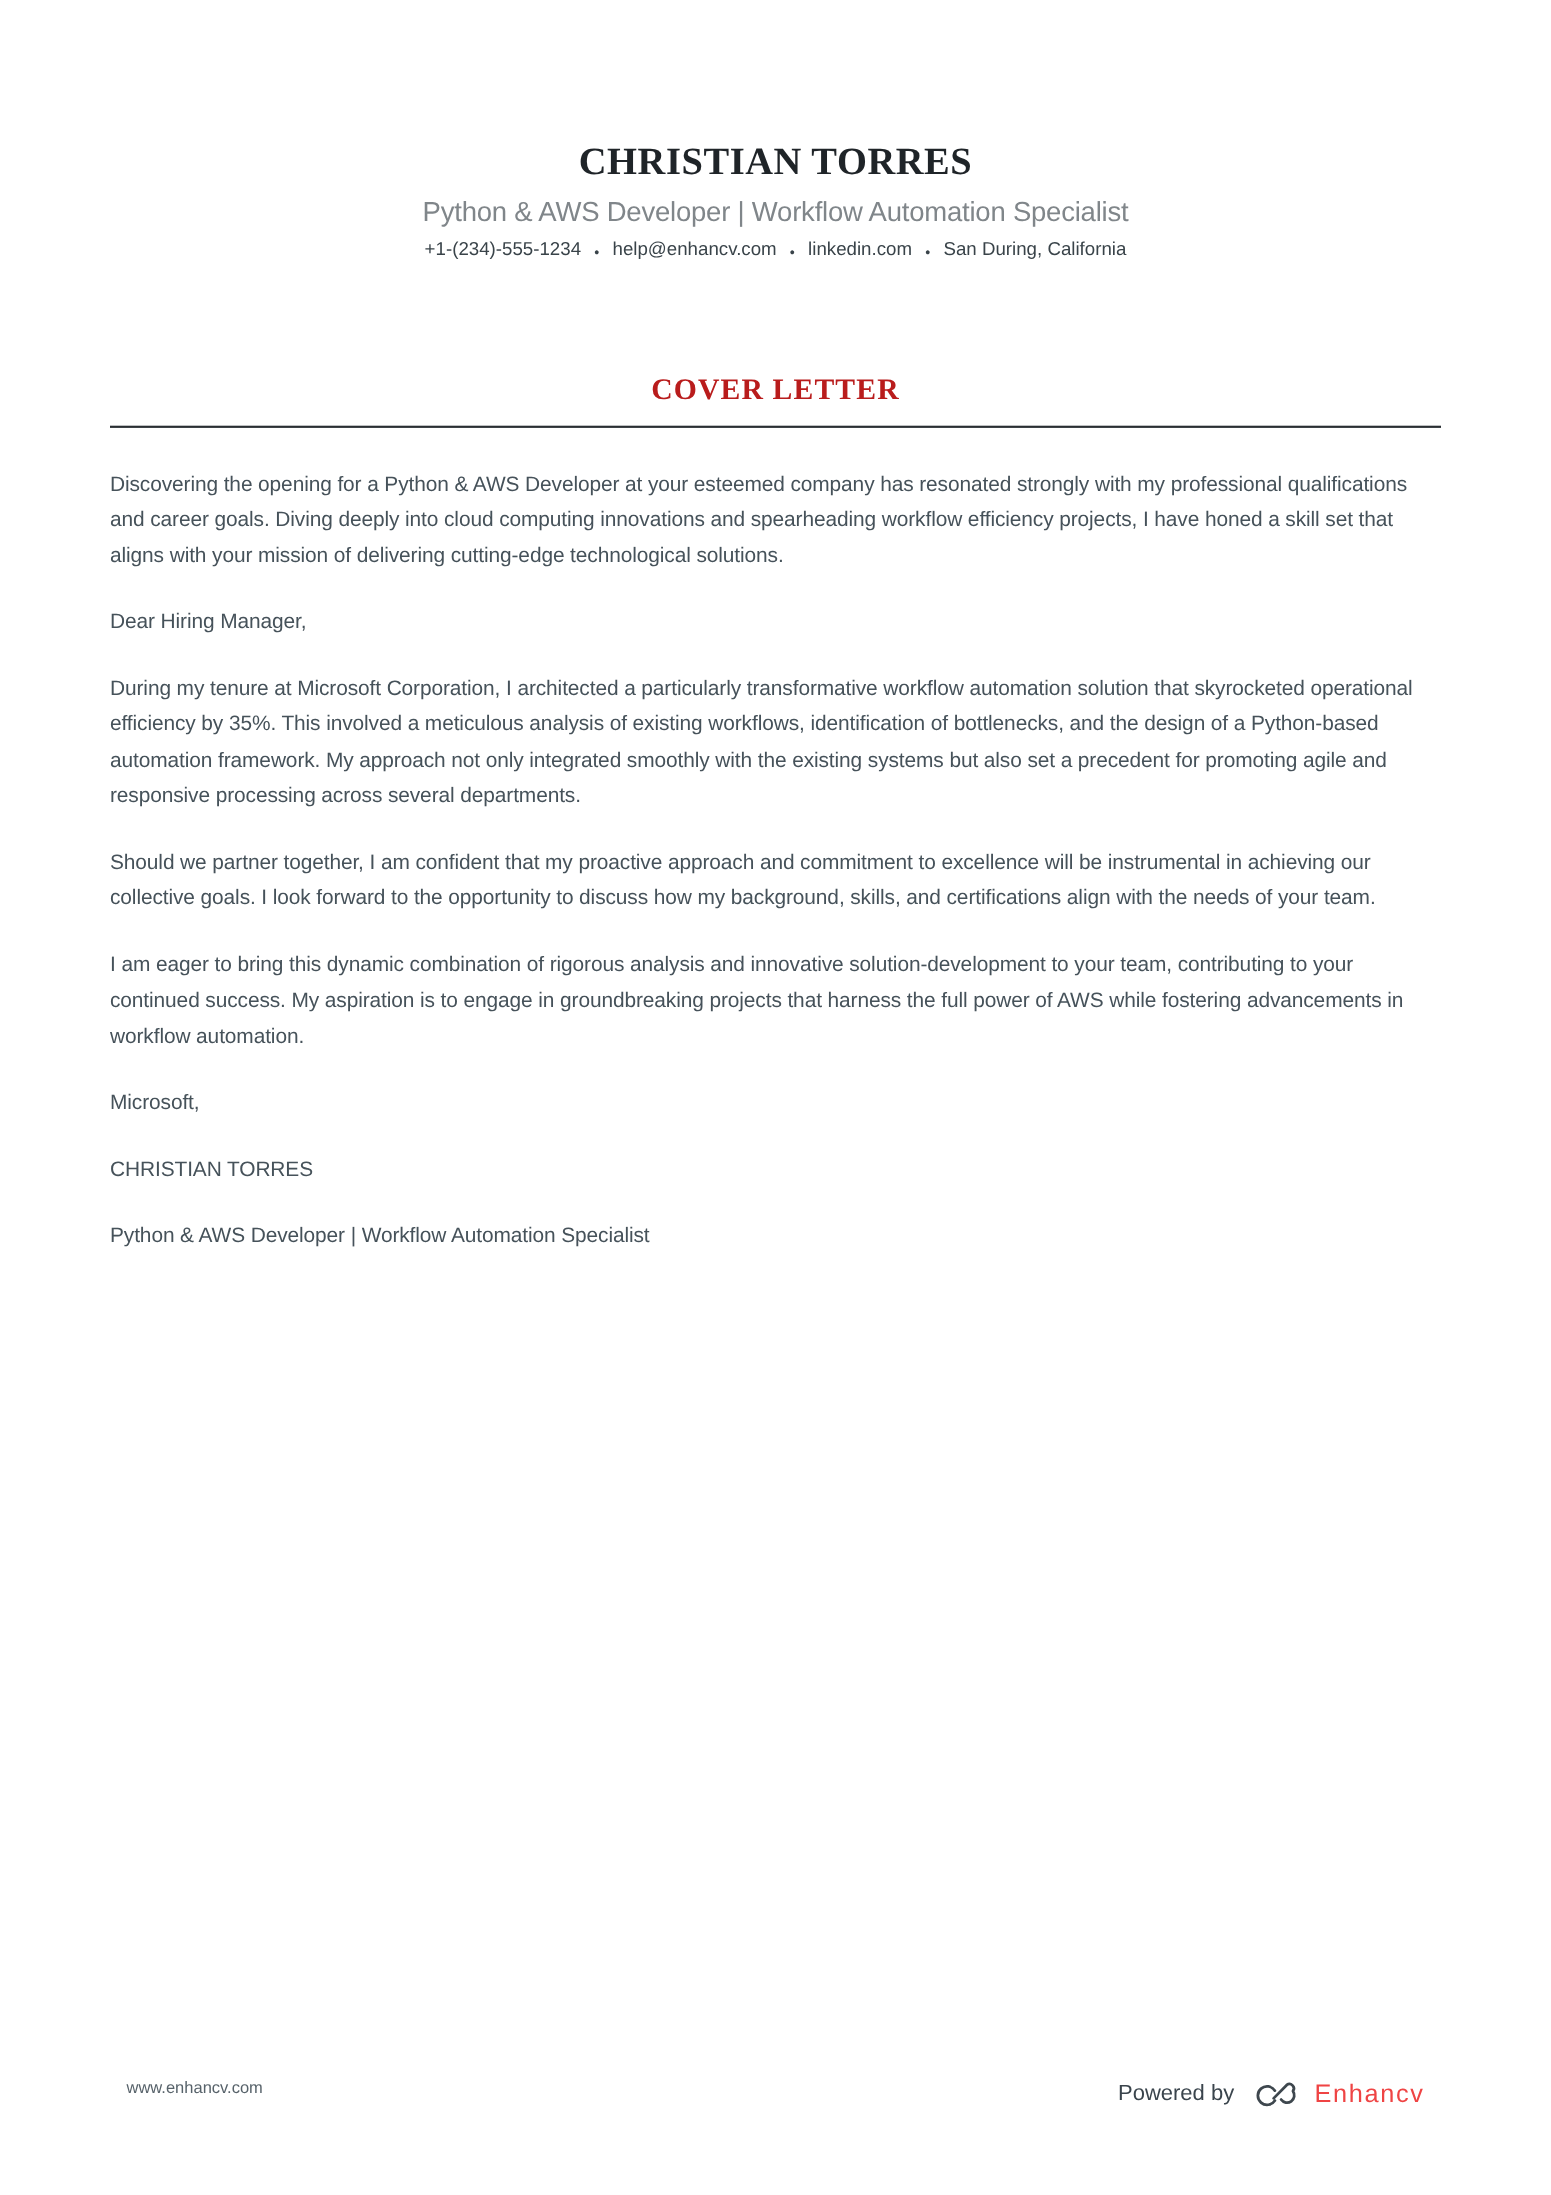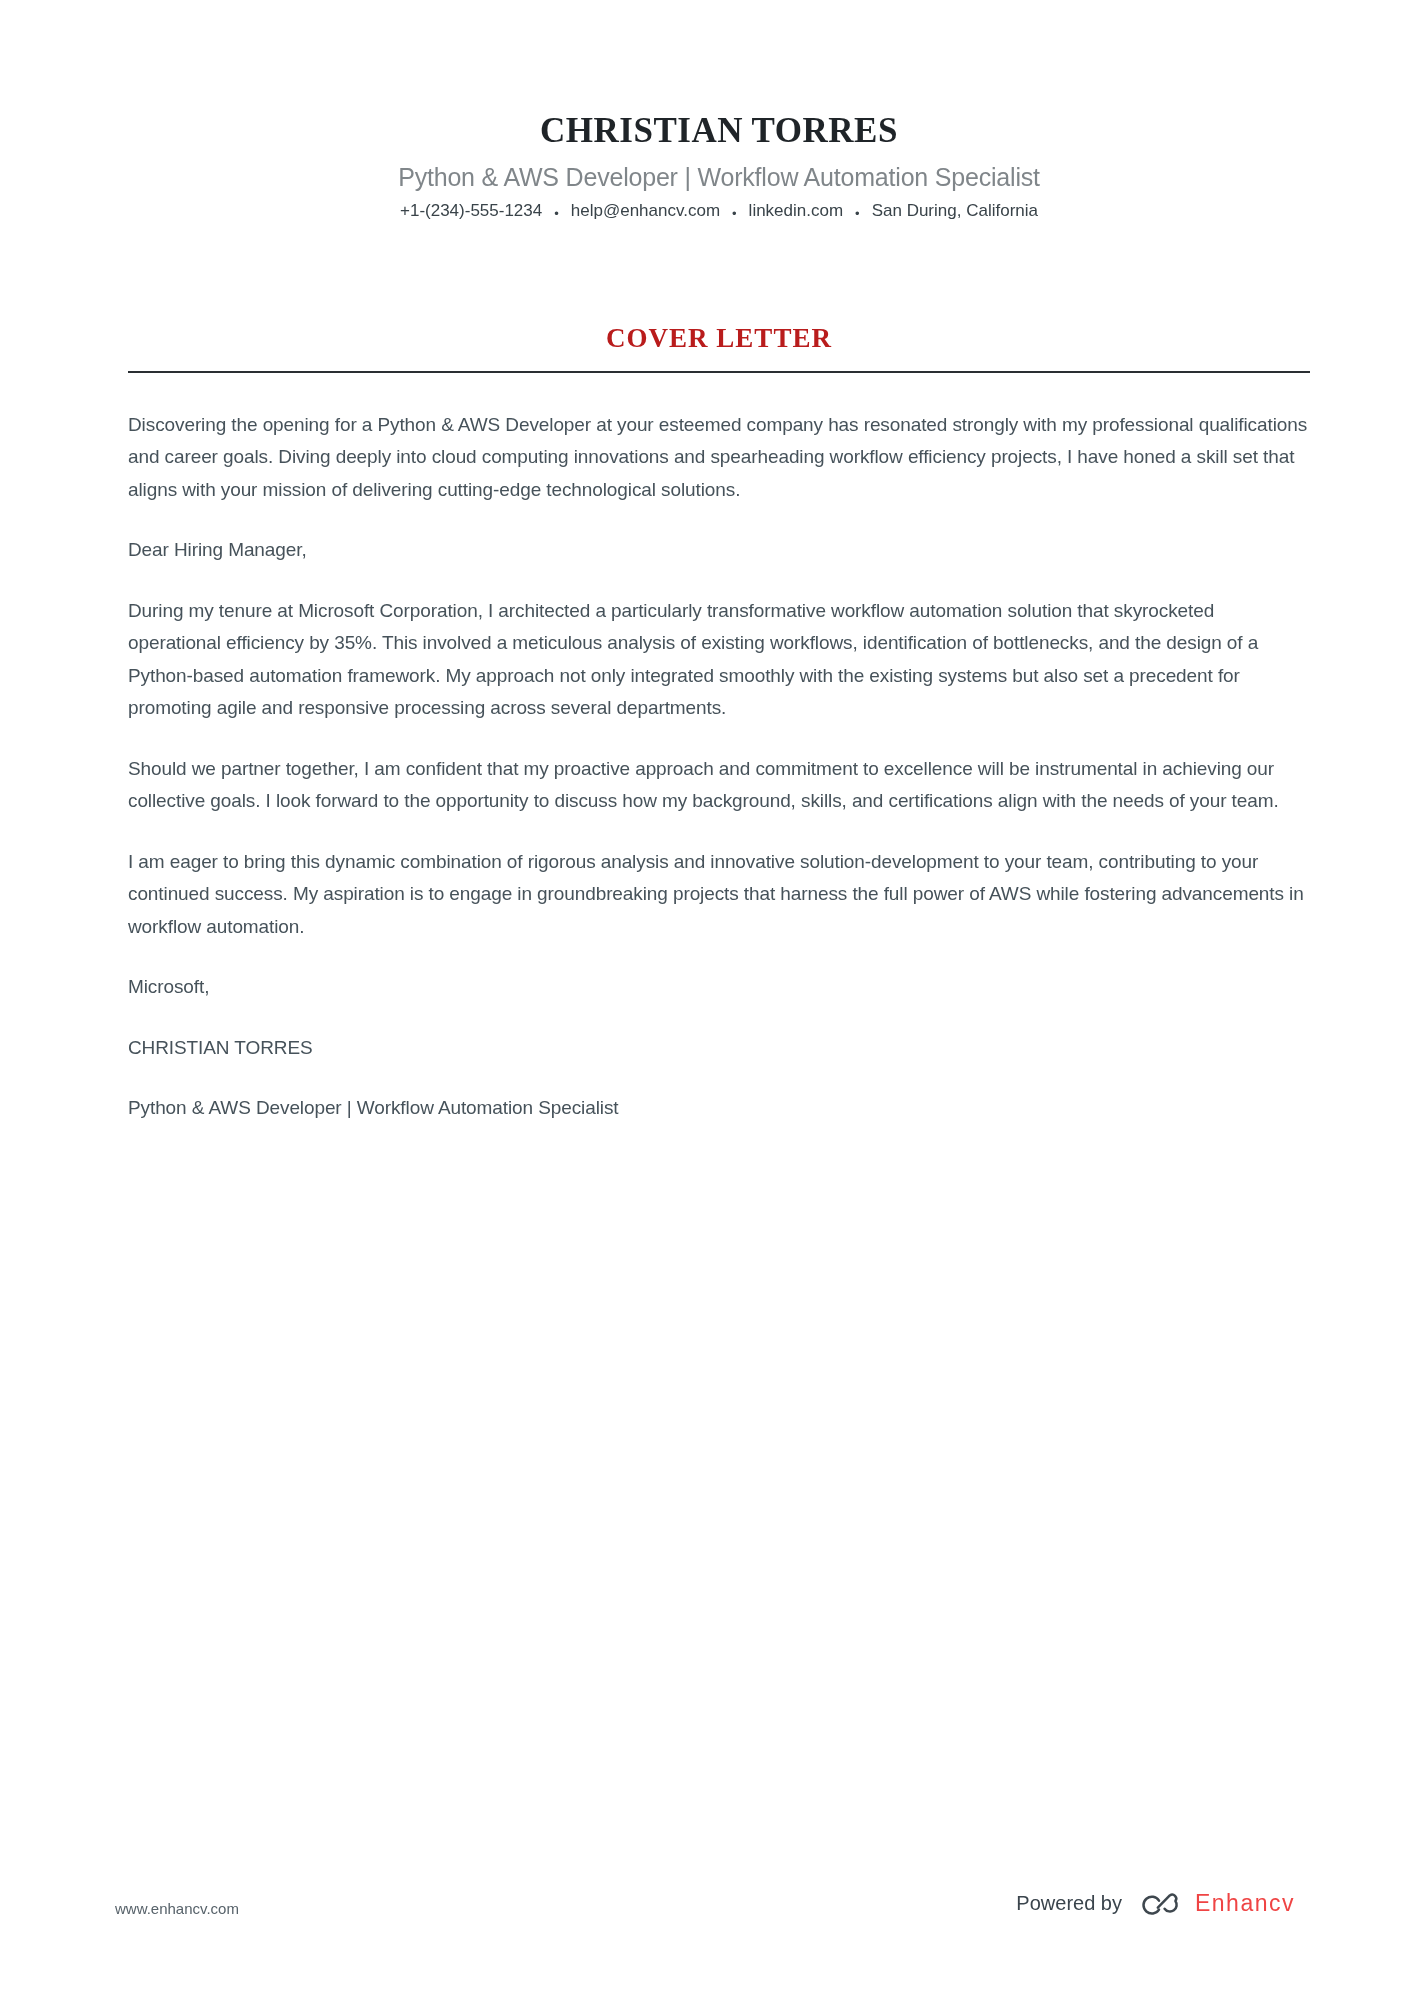--- a/index.html
+++ b/index.html
@@ -7,22 +7,21 @@
   .page {
     position: relative;
     width: 1410px;
     height: 1995px;
     margin: 0 auto;
     background: #ffffff;
     font-family: "Liberation Sans", "DejaVu Sans", sans-serif;
     overflow: hidden;
   }
   .content {
-    padding: 0 100px;
-    margin-left: 28px;
+    padding: 16px 100px;
   }
   
   .doc-header {
     padding-top: 112px;
     text-align: center;
   }
   .doc-name {
     font-family: "Liberation Serif", "DejaVu Serif", serif;
     font-weight: 700;
     font-size: 35px;
@@ -78,21 +77,21 @@
   .letter p:last-child { margin-bottom: 0; }
   
   .doc-footer {
     position: absolute;
     left: 0;
     right: 0;
     bottom: 78px;
     padding: 0 115px 0 115px;
     display: flex;
     justify-content: space-between;
-    align-items: flex-end;
+    align-items: flex-start;
   }
   .footer-site {
     font-size: 15px;
     color: #57626a;
   }
   .powered {
     display: flex;
     align-items: center;
     gap: 16px;
   }

